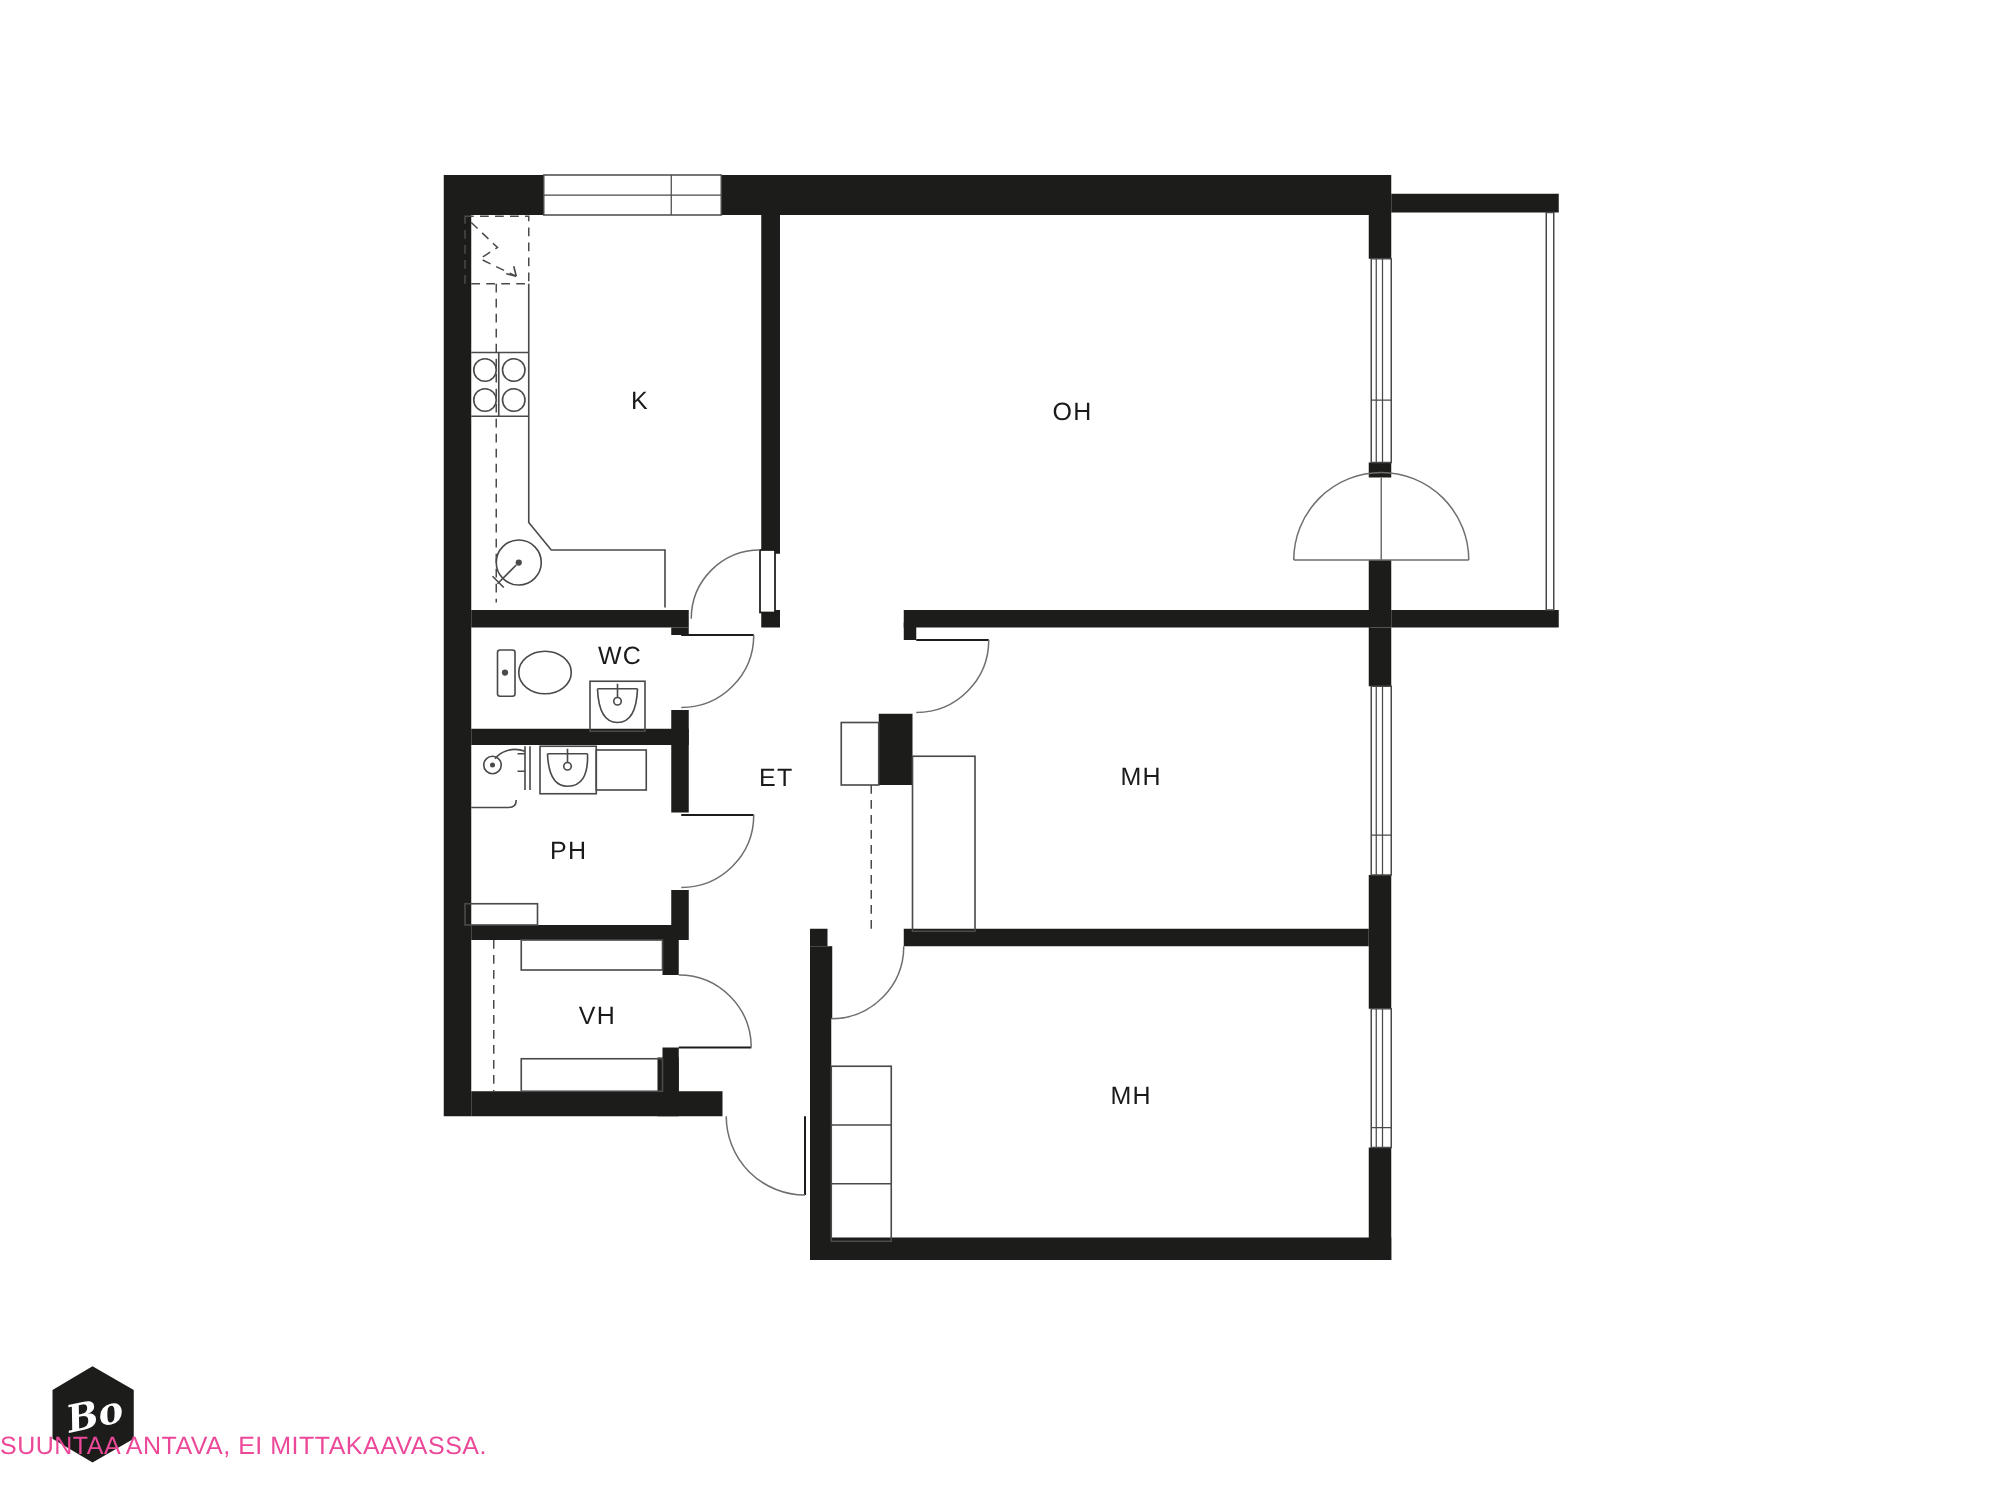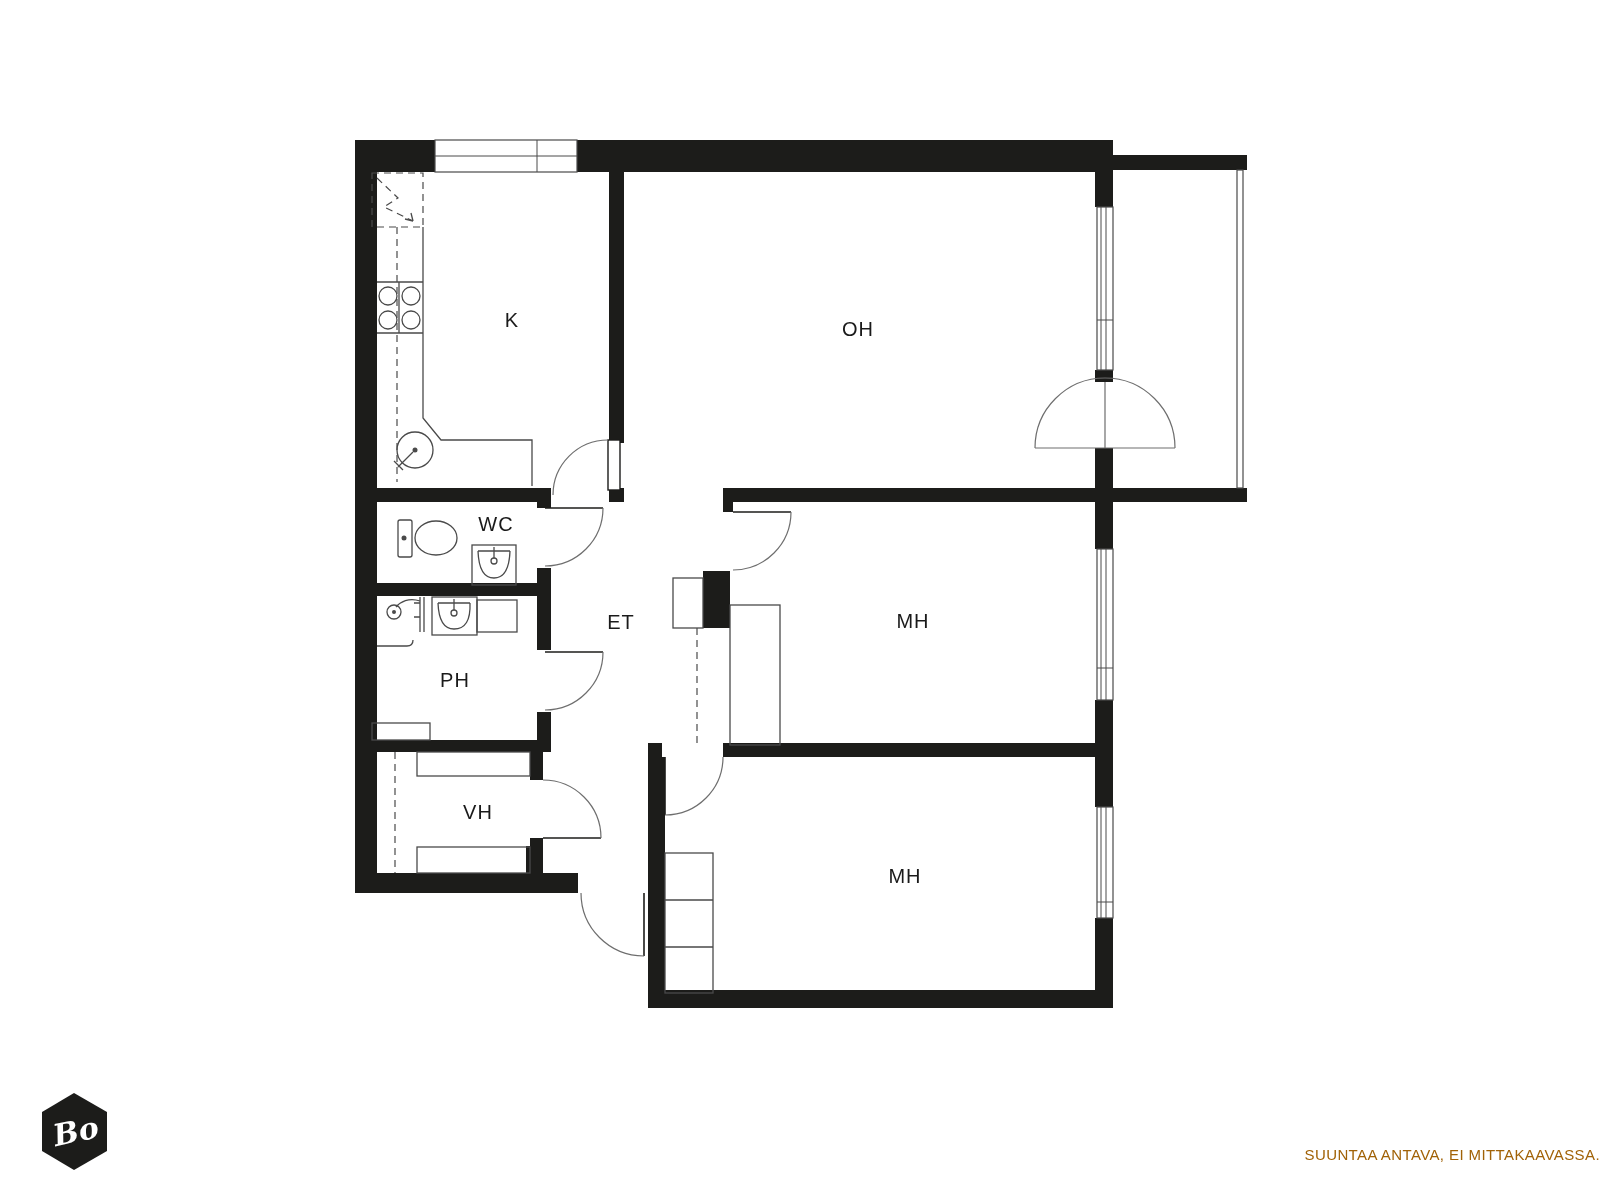--- a/index.html
+++ b/index.html
@@ -12,22 +12,22 @@
   .fix{fill:none;stroke:var(--line,#4a4a4a);stroke-width:1.3;}
   .fixfill{fill:#ffffff;stroke:var(--line,#4a4a4a);stroke-width:1.3;}
   .dash{fill:none;stroke:var(--line,#4a4a4a);stroke-width:1.2;stroke-dasharray:7 5;}
   .arc{fill:none;stroke:var(--arc,#6e6e6e);stroke-width:1.2;}
   .leaf{fill:none;stroke:var(--wall,#1c1c1a);stroke-width:1.6;}
   .leafrect{fill:#ffffff;stroke:var(--wall,#1c1c1a);stroke-width:1.4;}
   .dot{fill:var(--line,#4a4a4a);stroke:none;}
   .room-label{font:20px "Liberation Sans",sans-serif;fill:var(--label,#1a1a1a);
               letter-spacing:1px;text-anchor:middle;}
   .logo-text{font:italic 600 30px "DejaVu Serif",serif;fill:var(--logo-text,#fff);text-anchor:middle;}
-  .footer{position:absolute;left:0;right:0;top:1146px;text-align:right;
-          font-size:15px;letter-spacing:.4px;color:#a16207;}
+  .footer{position:absolute;left:0;right:0;top:1146px;text-align:left;
+          font-size:20px;letter-spacing:.4px;color:#ec4899;}
 </style>
 </head>
 <body>
 
 <div class="page">
 
 <svg width="1600" height="1200" viewBox="0 0 1600 1200">
 
   <g>
     <rect class="wall" x="355" y="140" width="80" height="32"></rect>

